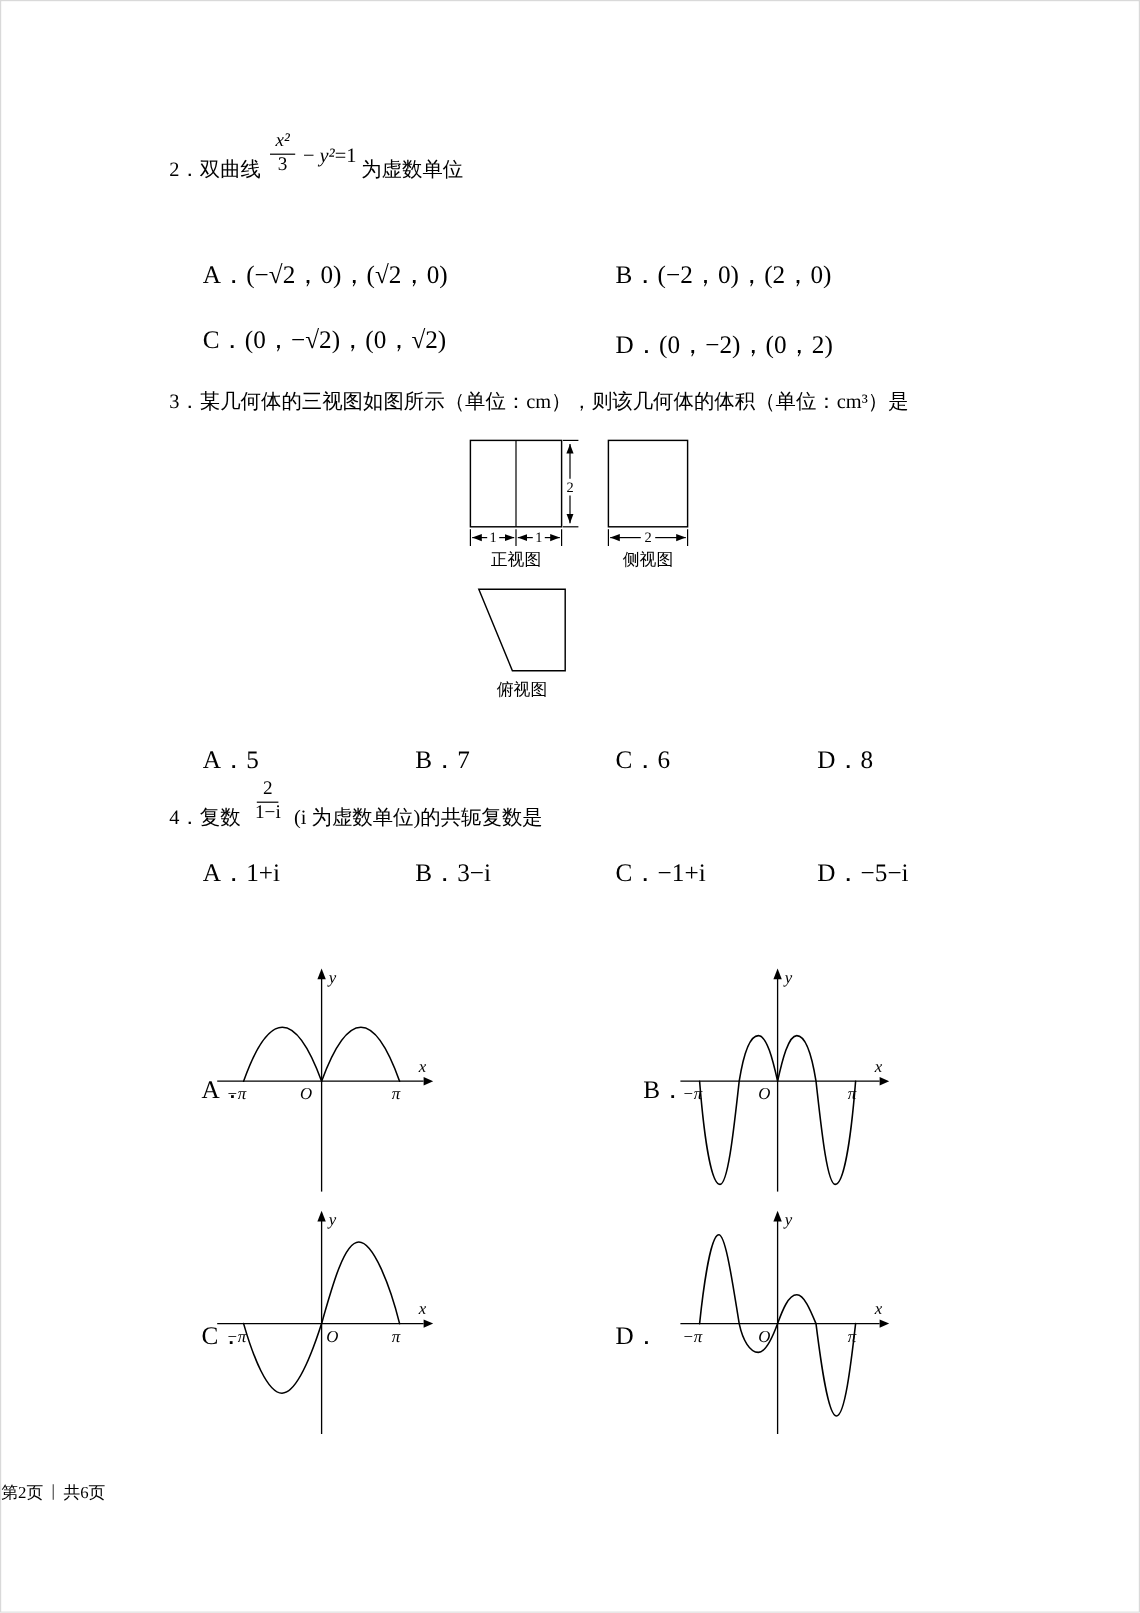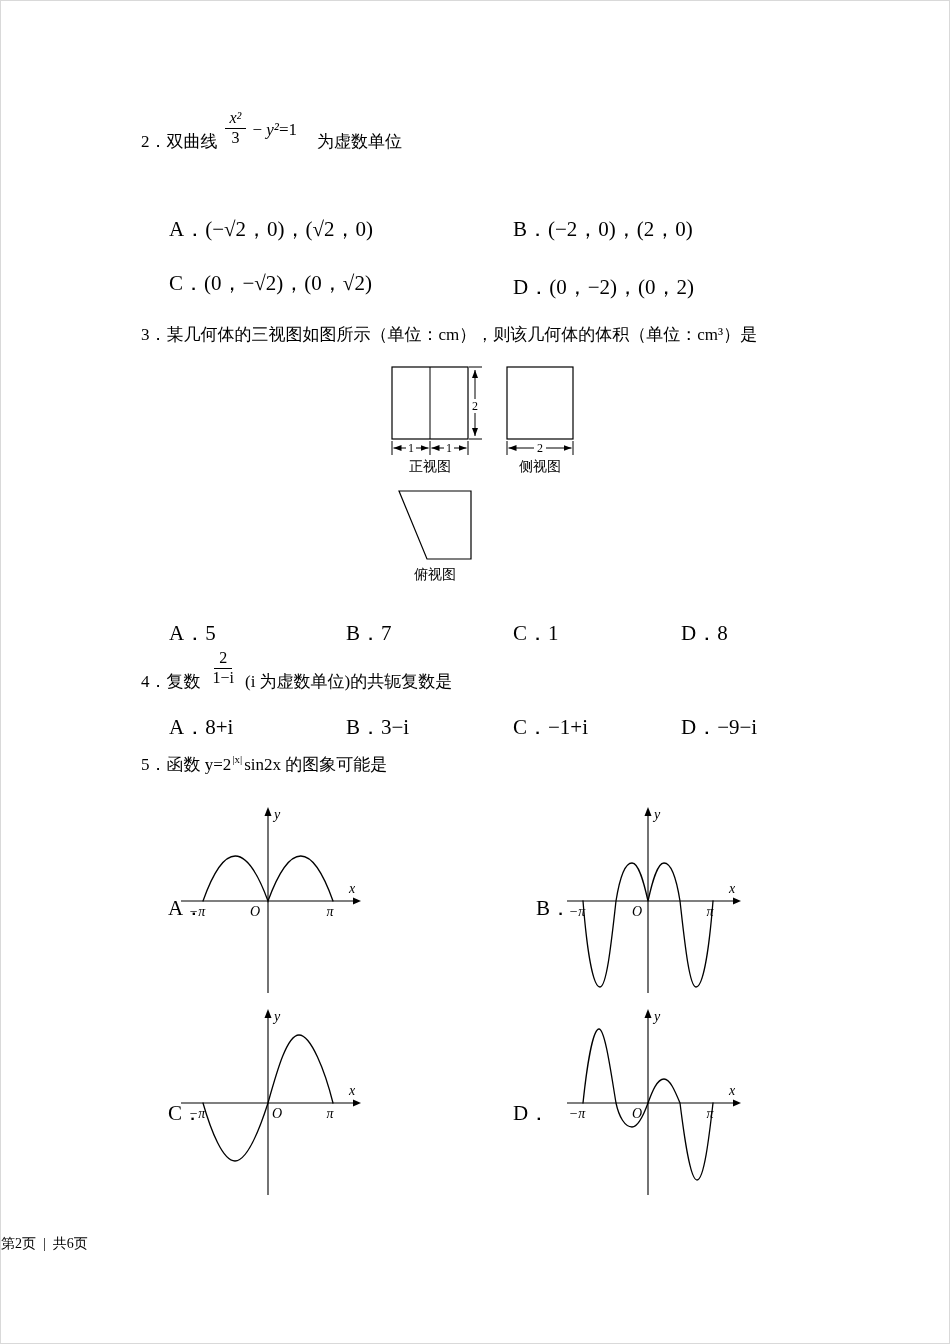--- a/index.html
+++ b/index.html
@@ -8,21 +8,21 @@
         font-family:"Liberation Serif","DejaVu Serif",serif;overflow:hidden;
         border:1px solid #d9d9d9}
   .abs{position:absolute}
   .stem{font-size:17px;white-space:nowrap}
   .opt{font-size:21px;white-space:nowrap}
   .mrow{display:flex;align-items:flex-end}
   .frac{display:inline-flex;flex-direction:column;align-items:center;
         margin:0 6px 5px 7px;font-size:16px;line-height:1.18}
   .frac .num{padding:0 5px;border-bottom:1.2px solid #000;text-align:center}
   .frac .den{padding:0 5px;text-align:center}
-  .raised{position:relative;top:-13px;margin-right:20px}
+  .raised{position:relative;top:-13px;margin-right:4px}
   .it{font-style:italic}
   sup{font-size:11px;margin:0 2px 0 1px}
   svg{overflow:visible}
   svg text{font-family:"Liberation Serif","DejaVu Serif",serif;fill:#000}
   .ax{stroke:#000;stroke-width:1.1}
   .curve{stroke:#000;stroke-width:1.3;fill:none;stroke-linecap:round}
   .shape{fill:none;stroke:#000;stroke-width:1.2}
   .dim{stroke:#000;stroke-width:1}
   .axis-lbl{font-size:14px;font-style:italic}
   .tick-lbl{font-size:14px;font-style:italic}
@@ -86,39 +86,36 @@
     <line class="dim" x1="159" y1="87" x2="184.5" y2="87" marker-end="url(#arw)"></line>
     <text class="dim-num" x="153" y="91" text-anchor="middle">2</text>
     <text class="viewlabel" x="153" y="110" text-anchor="middle">侧视图</text>
 
     <polygon class="shape" points="12,130 84,130 84,198 40,198"></polygon>
     <text class="viewlabel" x="48" y="218" text-anchor="middle">俯视图</text>
   </svg>
 
   <span class="abs opt" style="left:168px;top:618px">A．5</span>
   <span class="abs opt" style="left:345px;top:618px">B．7</span>
-  <span class="abs opt" style="left:512px;top:618px">C．1</span>
+  <span class="abs opt" style="left:512px;top:618px">C．6</span>
   <span class="abs opt" style="left:680px;top:618px">D．8</span>
 
   <div class="abs mrow" style="left:140px;top:648px">
     <span class="stem">4．复数</span>
     <span class="frac">
       <span class="num">2</span>
       <span class="den">1−i</span>
     </span>
     <span class="stem">(i 为虚数单位)的共轭复数是</span>
   </div>
-  <span class="abs opt" style="left:168px;top:712px">A．8+i</span>
+  <span class="abs opt" style="left:168px;top:712px">A．1+i</span>
   <span class="abs opt" style="left:345px;top:712px">B．3−i</span>
   <span class="abs opt" style="left:512px;top:712px">C．−1+i</span>
-  <span class="abs opt" style="left:680px;top:712px">D．−9−i</span>
+  <span class="abs opt" style="left:680px;top:712px">D．−5−i</span>
 
-  <div class="abs stem" style="left:140px;top:752px">
-    <span>5．函数 y=2</span><sup>|x|</sup><span>sin2x 的图象可能是</span>
-  </div>
 
   <span class="abs opt" style="left:167px;top:893px">A．</span>
   <svg class="abs" style="left:172px;top:800px" width="190" height="200" viewBox="0 0 190 200">
     <line class="ax" x1="8" y1="100" x2="180" y2="100"></line>
     <polygon points="180,96.5 188,100 180,103.5"></polygon>
     <line class="ax" x1="95" y1="192" x2="95" y2="13"></line>
     <polygon points="91.5,15 95,6 98.5,15"></polygon>
     <path class="curve" d="M 30,100 Q 62,10 95,100 Q 128,10 160,100"></path>
     <text class="axis-lbl" x="176" y="92">x</text>
     <text class="axis-lbl" x="101" y="18">y</text>

